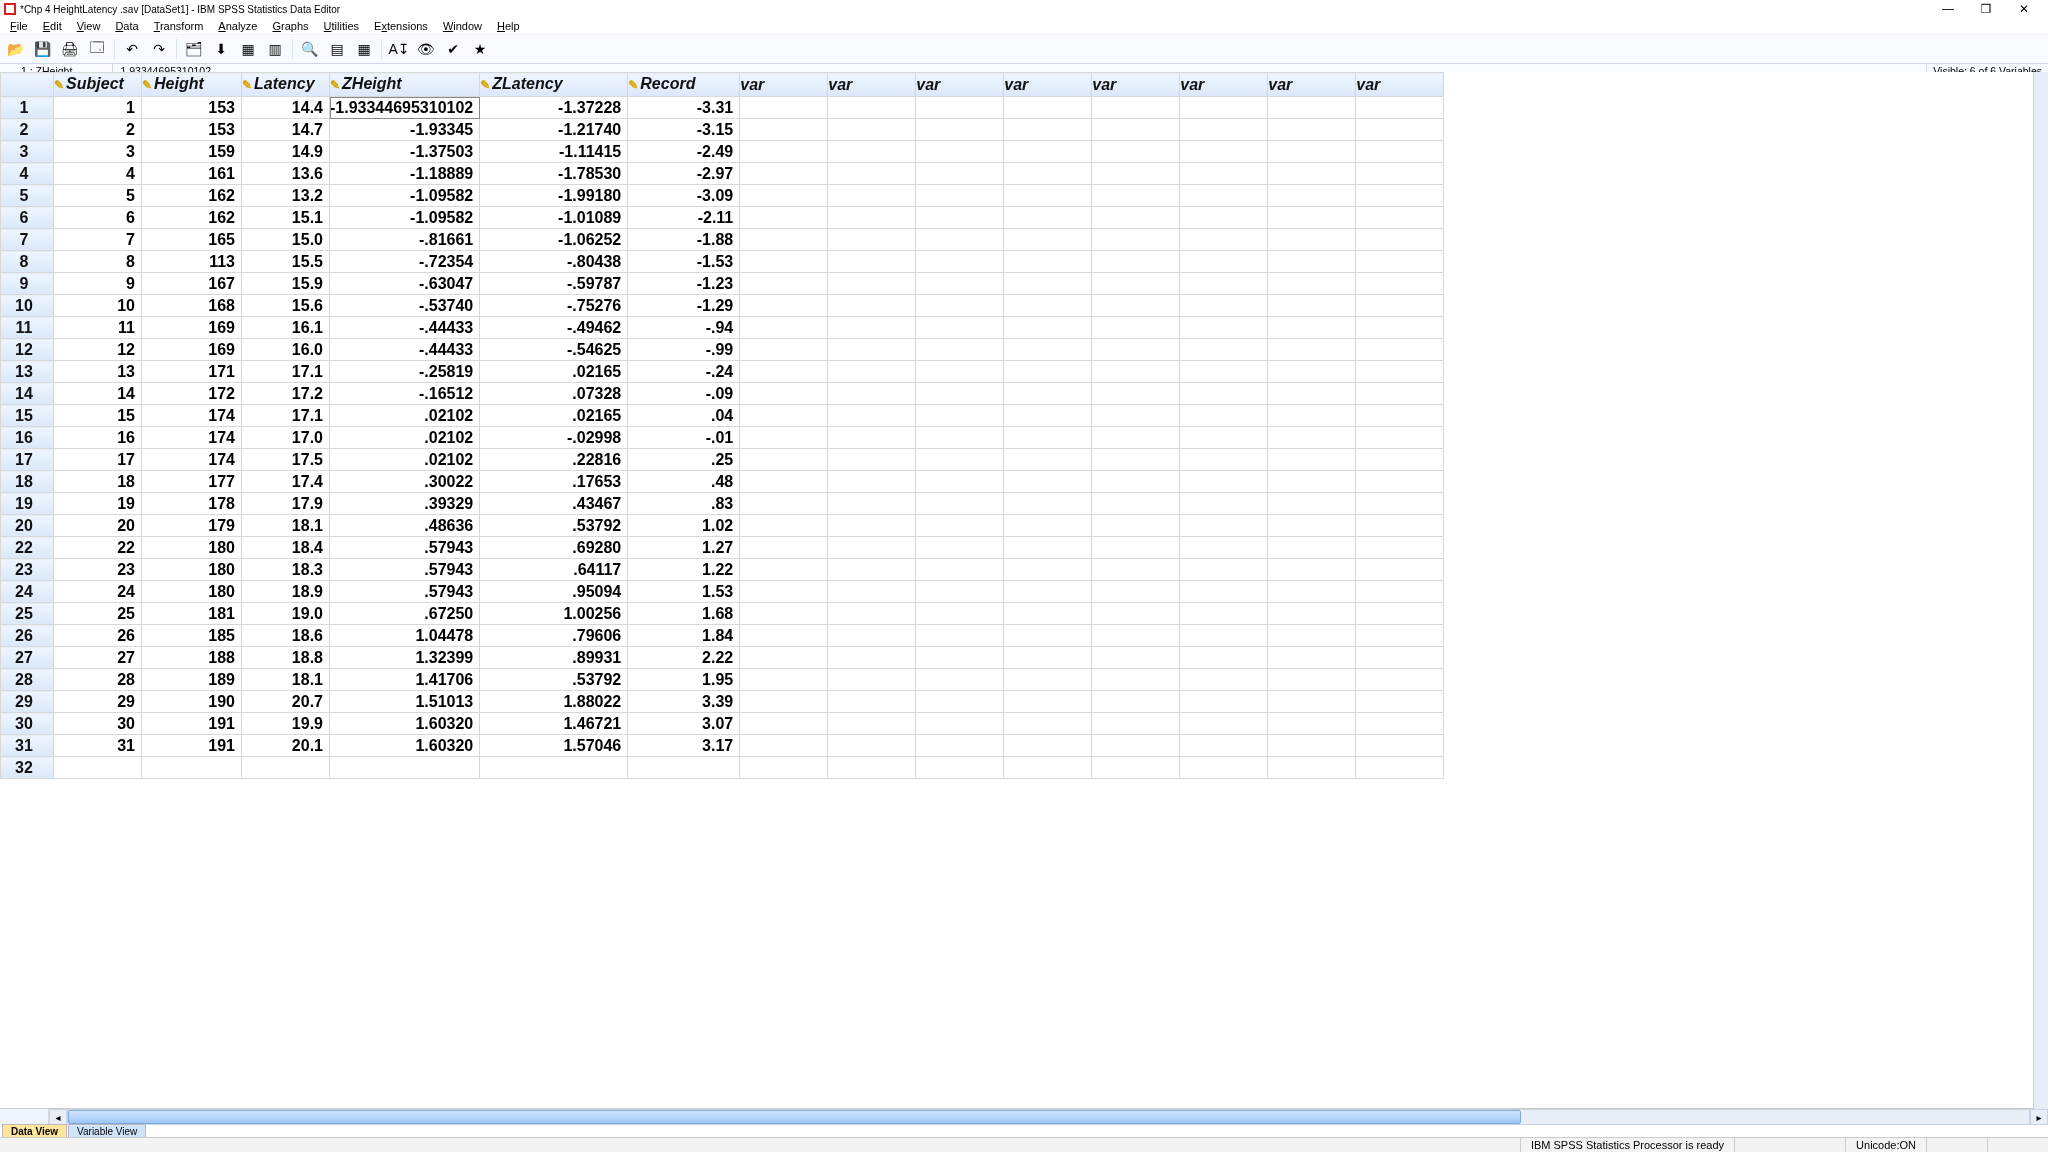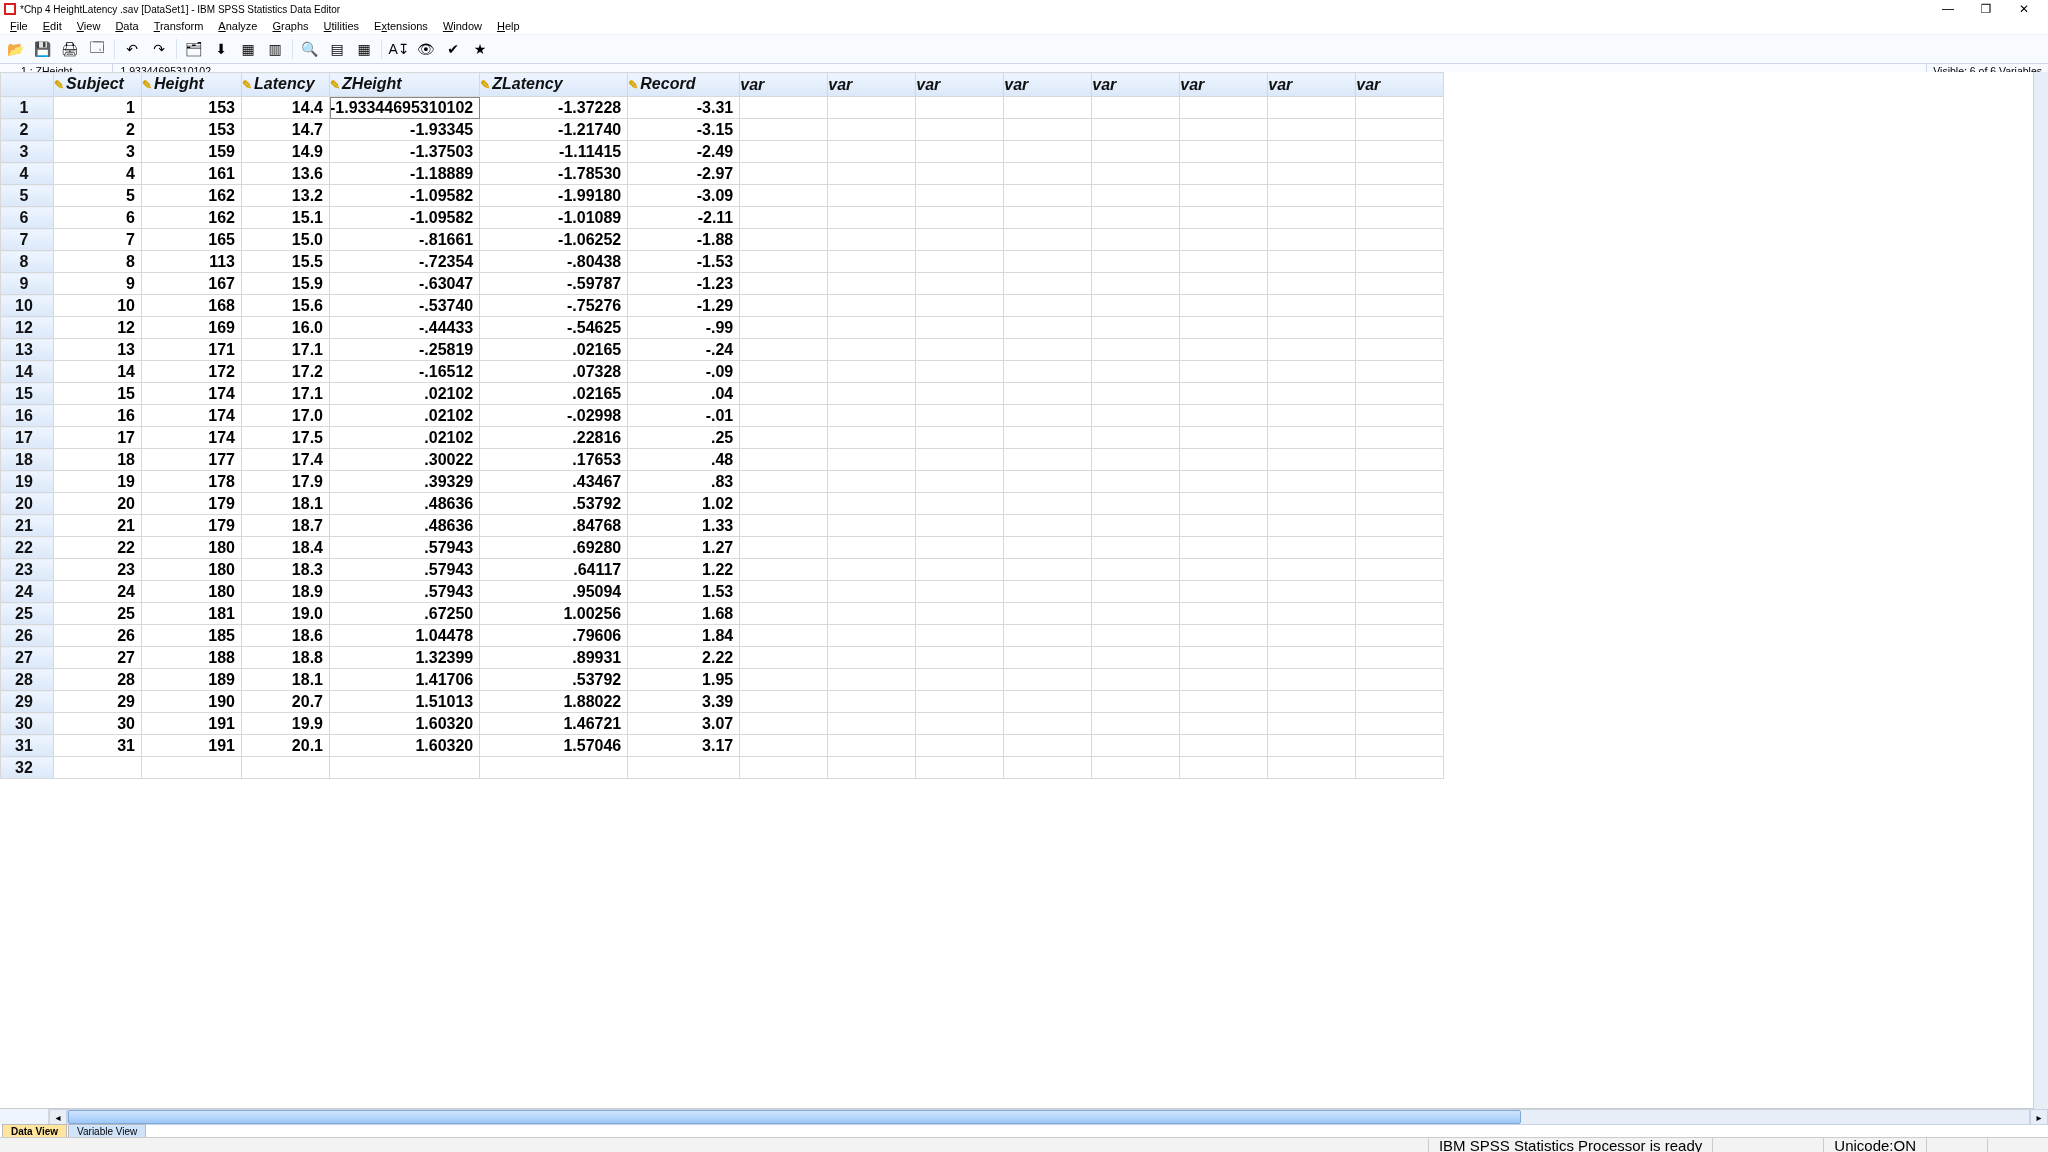--- a/index.html
+++ b/index.html
@@ -221,21 +221,21 @@
   }
   .vtab.active { background: #ffe59e; font-weight: bold; }
 
   
   .status-bar {
     position: fixed; bottom: 0; left: 0; right: 0;
     height: 14px;
     background: #f3f3f3;
     border-top: 1px solid #ccc;
     display: flex;
-    font-size: 15px;
+    font-size: 11px;
   }
   .status-cell { border-left: 1px solid #ccc; padding: 0 10px; display:flex; align-items:center; }
   .status-spacer { flex:1; }
 
 </style>
 </head>
 <body>
 
 <div class="title-bar">
   <span class="title-icon">
@@ -500,20 +500,37 @@
             <td class="cell"></td>
             <td class="cell"></td>
             <td class="cell"></td>
             <td class="cell"></td>
             <td class="cell"></td>
             <td class="cell"></td>
             <td class="cell"></td>
             <td class="cell"></td>
           </tr>
           <tr>
+            <td class="rowhdr">11</td>
+            <td class="cell">11</td>
+            <td class="cell">169</td>
+            <td class="cell">16.1</td>
+            <td class="cell">-.44433</td>
+            <td class="cell">-.49462</td>
+            <td class="cell">-.94</td>
+            <td class="cell"></td>
+            <td class="cell"></td>
+            <td class="cell"></td>
+            <td class="cell"></td>
+            <td class="cell"></td>
+            <td class="cell"></td>
+            <td class="cell"></td>
+            <td class="cell"></td>
+          </tr>
+          <tr>
             <td class="rowhdr">12</td>
             <td class="cell">12</td>
             <td class="cell">169</td>
             <td class="cell">16.0</td>
             <td class="cell">-.44433</td>
             <td class="cell">-.54625</td>
             <td class="cell">-.99</td>
             <td class="cell"></td>
             <td class="cell"></td>
             <td class="cell"></td>
@@ -643,37 +660,20 @@
             <td class="cell"></td>
           </tr>
           <tr>
             <td class="rowhdr">20</td>
             <td class="cell">20</td>
             <td class="cell">179</td>
             <td class="cell">18.1</td>
             <td class="cell">.48636</td>
             <td class="cell">.53792</td>
             <td class="cell">1.02</td>
-            <td class="cell"></td>
-            <td class="cell"></td>
-            <td class="cell"></td>
-            <td class="cell"></td>
-            <td class="cell"></td>
-            <td class="cell"></td>
-            <td class="cell"></td>
-            <td class="cell"></td>
-          </tr>
-          <tr>
-            <td class="rowhdr">21</td>
-            <td class="cell">21</td>
-            <td class="cell">179</td>
-            <td class="cell">18.7</td>
-            <td class="cell">.48636</td>
-            <td class="cell">.84768</td>
-            <td class="cell">1.33</td>
             <td class="cell"></td>
             <td class="cell"></td>
             <td class="cell"></td>
             <td class="cell"></td>
             <td class="cell"></td>
             <td class="cell"></td>
             <td class="cell"></td>
             <td class="cell"></td>
           </tr>
           <tr>

